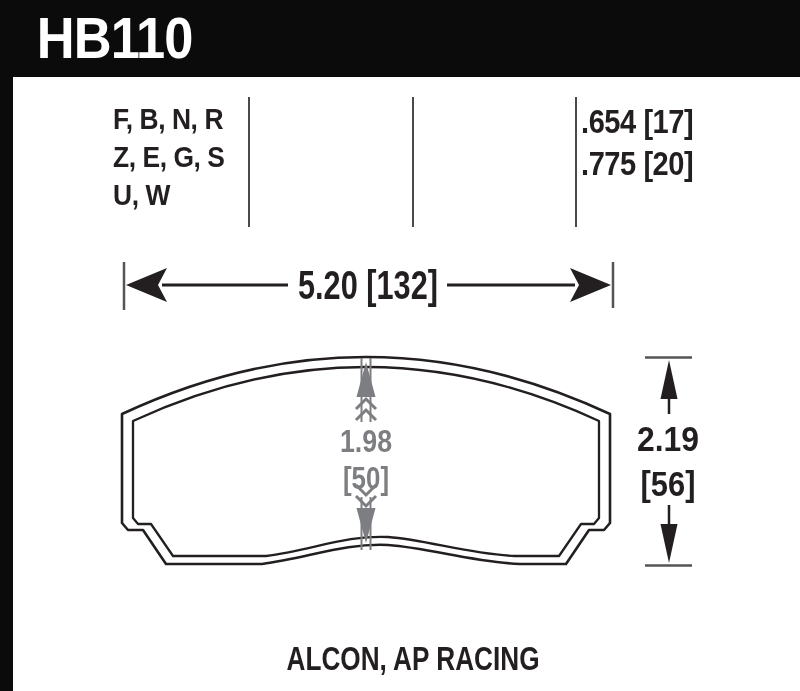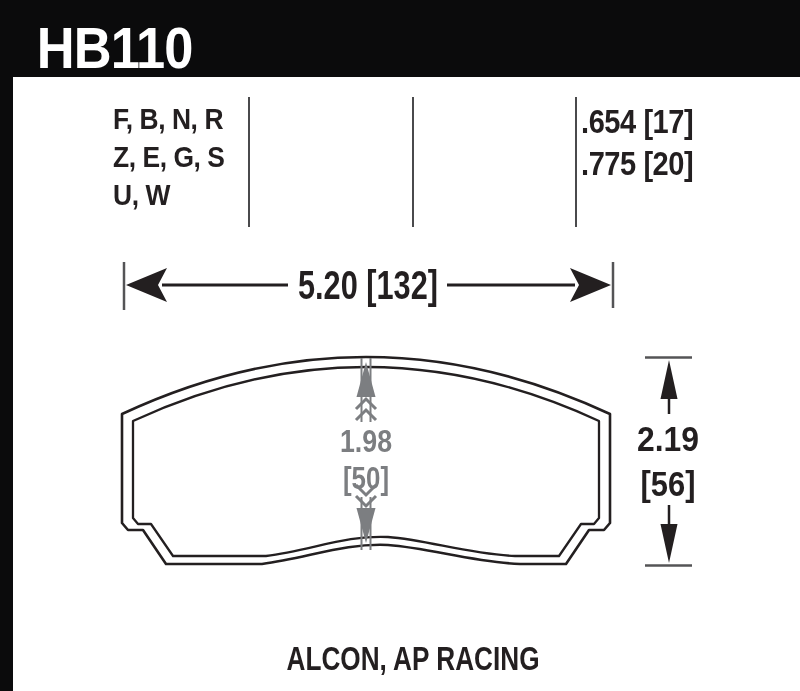--- a/index.html
+++ b/index.html
@@ -3,21 +3,21 @@
 <meta charset="utf-8">
 <style>
   html,body{margin:0;padding:0;background:#fff;}
   #stage{
     position:relative;width:800px;height:691px;overflow:hidden;
     background:#ffffff;font-family:"Liberation Sans",sans-serif;color:#231f20;
   }
   
   #header-bar{
     position:absolute;left:0;top:0;width:800px;height:77px;background:#0b0b0c;
-    display:flex;align-items:flex-end;
+    display:flex;align-items:center;
   }
   #left-strip{
     position:absolute;left:0;top:0;width:13px;height:691px;background:#0b0b0c;
   }
   #part-number{
     color:#ffffff;font-size:57px;font-weight:bold;letter-spacing:-1px;
     padding-left:40px;transform:scaleX(0.92);transform-origin:left center;
     line-height:1;
   }
   

